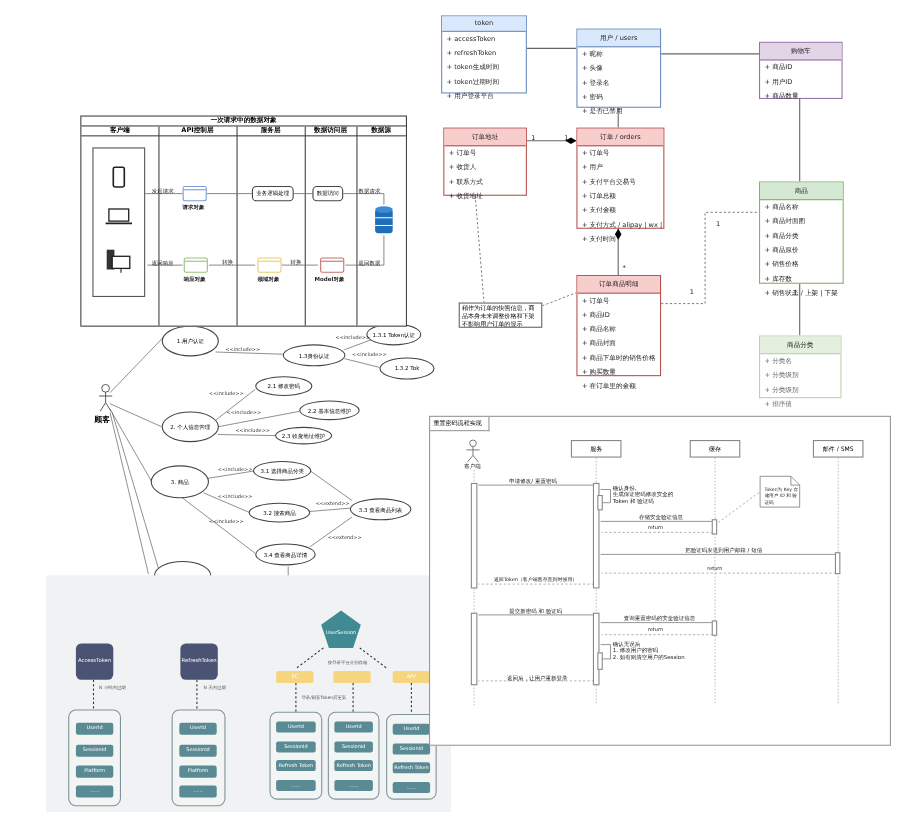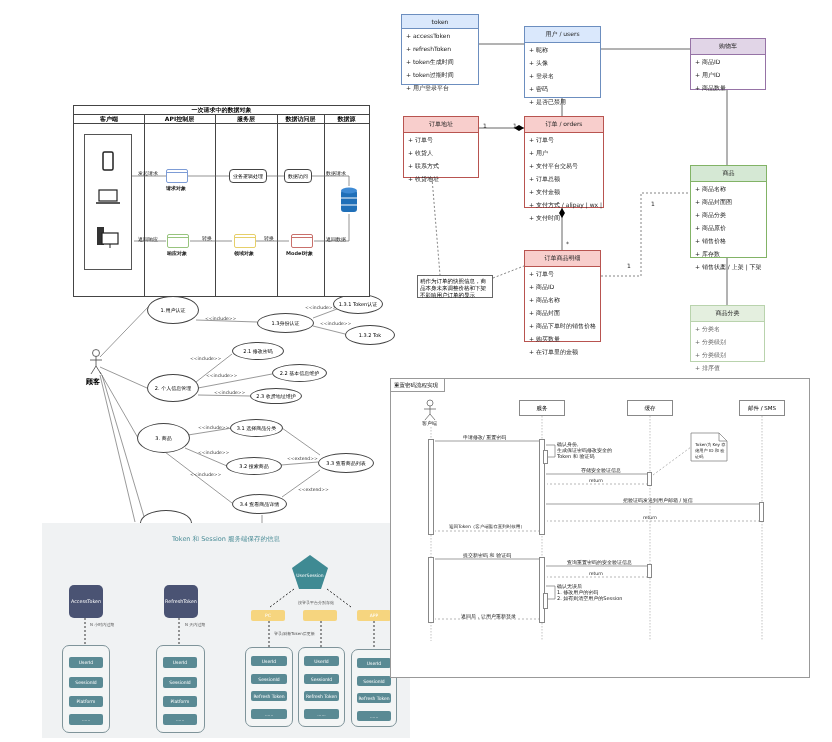--- a/index.html
+++ b/index.html
@@ -260,21 +260,20 @@
   <span class="lbl" style="left:190px;top:129px;">转换</span>
   <div class="objbox" style="left:160px;top:128px;border-color:#e6cf6a;"></div>
   <span class="lbl" style="left:160px;top:144px;font-weight:bold;">领域对象</span>
   <span class="lbl" style="left:128px;top:129px;">转换</span>
   <div class="objbox" style="left:93px;top:128px;border-color:#98c47e;"></div>
   <span class="lbl" style="left:93px;top:144px;font-weight:bold;">响应对象</span>
   <span class="lbl" style="left:64px;top:130px;">返回响应</span>
 </div>
 
 <div class="tpanel">
-  <div class="abs" style="left:0;top:12px;width:368px;text-align:center;font-size:6.5px;color:#4b8d97;">Token 和 Session 服务端保存的信息</div>
 
   <svg class="abs" style="left:0;top:0" width="368" height="215">
     <g stroke="#333" stroke-width="1" stroke-dasharray="2,2" fill="none">
       <line x1="43" y1="95" x2="43" y2="122"></line>
       <line x1="137" y1="95" x2="137" y2="122"></line>
       <line x1="252" y1="66" x2="228" y2="84"></line>
       <line x1="285" y1="66" x2="309" y2="84"></line>
       <line x1="227" y1="98" x2="227" y2="124"></line>
       <line x1="279" y1="98" x2="279" y2="124"></line>
       <line x1="332" y1="98" x2="332" y2="124"></line>

